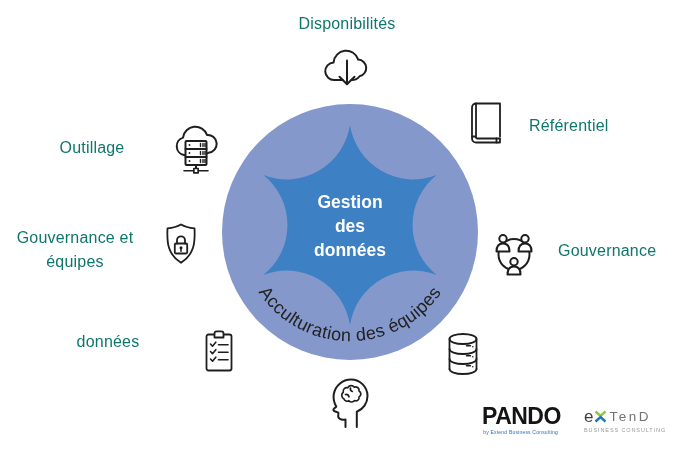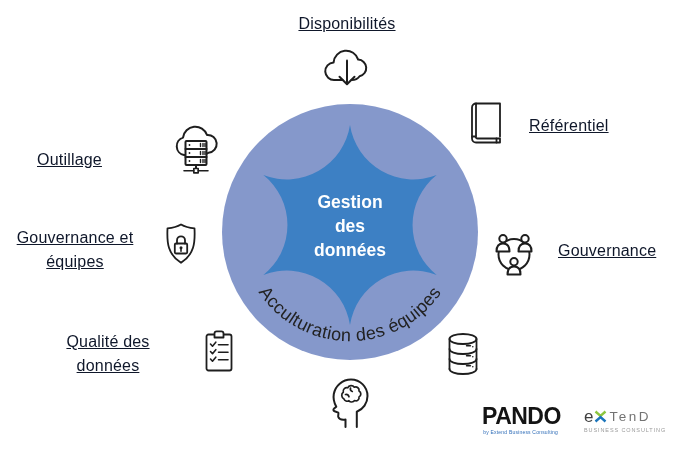--- a/index.html
+++ b/index.html
@@ -1,22 +1,22 @@
 <!DOCTYPE html>
 <html><head>
 <meta charset="utf-8">
 <style>
   html,body{margin:0;padding:0;background:#fff;}
   #stage{
     position:relative;width:698px;height:450px;background:#ffffff;overflow:hidden;
     font-family:"Liberation Sans",sans-serif;color:#3c3c3c;
   }
   .label{
-    position:absolute;font-size:16px;line-height:24px;color:#0f172a;
-    letter-spacing:.2px;white-space:nowrap;text-decoration:underline;
+    position:absolute;font-size:16px;line-height:24px;color:#0f766e;
+    letter-spacing:.2px;white-space:nowrap;
   }
   .label.center{text-align:center;white-space:normal;}
   .icon{position:absolute;}
   .icon svg{display:block;}
   
   #pando{position:absolute;left:482px;top:404px;width:76px;text-align:right;}
   #pando .wordmark{font-size:23px;font-weight:600;letter-spacing:-.5px;color:#141414;line-height:24px;}
   #pando .tagline{font-size:5px;color:#2f6db8;letter-spacing:.2px;line-height:6px;margin-top:1px;white-space:nowrap;}
   #extend{position:absolute;left:584px;top:408px;width:80px;}
   #extend .row{display:flex;align-items:center;}
@@ -41,33 +41,32 @@
     <defs>
       <path id="arcPath" d="M 40 182 A 110 110 0 0 0 240 182" fill="none"></path>
     </defs>
     <text class="svgtext" font-size="18" font-weight="500" fill="#222222" letter-spacing="0.4">
       <textPath href="#arcPath" startOffset="50%" text-anchor="middle">Acculturation des équipes</textPath>
     </text>
   </svg>
 
   <div class="label center" style="left:247px;top:12px;width:200px">Disponibilités</div>
 
-  <div class="label" style="left:37px;top:148px;width:110px;text-align:left">Outillage</div>
+  <div class="label" style="left:37px;top:136px;width:110px;text-align:center">Outillage</div>
 
   <div class="label" style="left:558px;top:239px">Gouvernance</div>
 
   <div class="label" style="left:529px;top:114px">Référentiel</div>
 
   <div class="label center" style="left:13px;top:226px;width:124px">
     <span style="display:block">Gouvernance et</span>
     <span style="display:block">équipes</span>
   </div>
 
   <div class="label center" style="left:46px;top:330px;width:124px">
-    <span style="display:block">Qualité des</span>
     <span style="display:block">données</span>
   </div>
 
   <div class="label center" style="left:500px;top:330px;width:165px">
   </div>
 
   <div class="icon" style="left:321px;top:44px">
     <svg width="52" height="50" viewBox="0 0 52 50" fill="none" stroke="#1e1e1e" stroke-width="2" stroke-linecap="round" stroke-linejoin="round">
       <path d="M 21.5 36 H 13.5 A 8.8 8.8 0 0 1 12.6 18.4 A 12.6 12.6 0 0 1 37.2 15.6
                A 8.4 8.4 0 0 1 38.6 32.2 C 37 34.6 33.9 36 30.5 36"></path>

